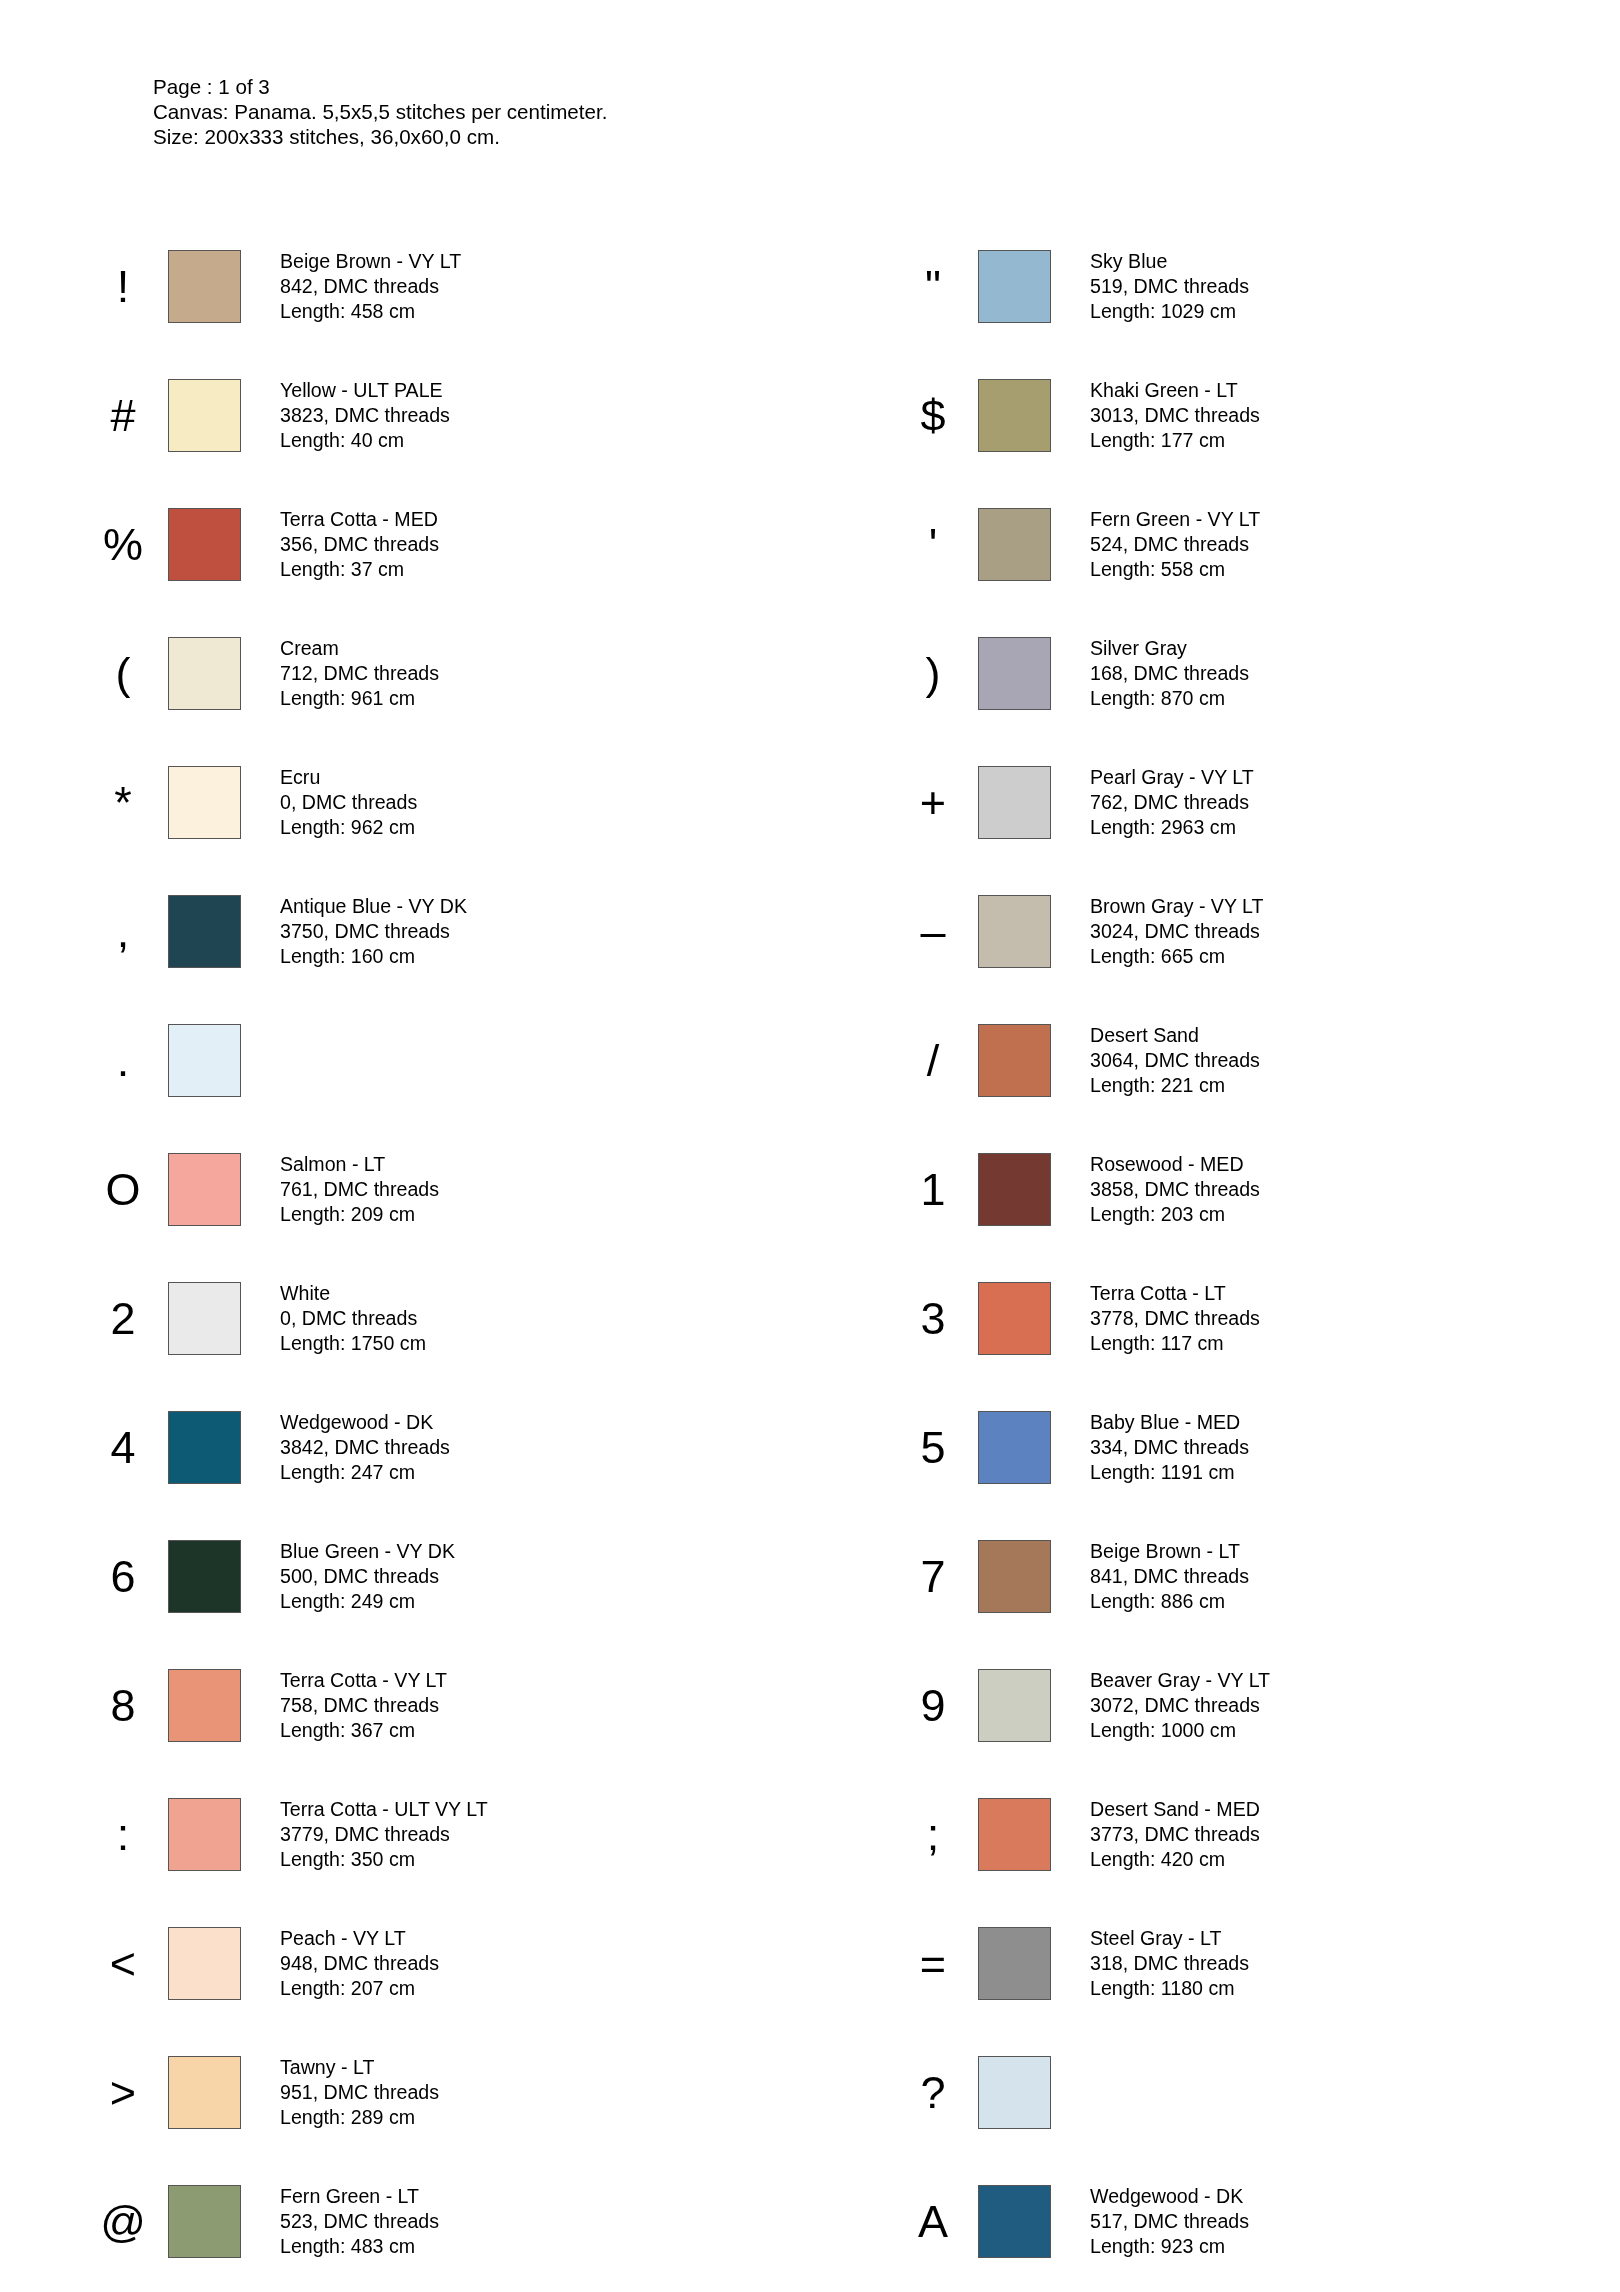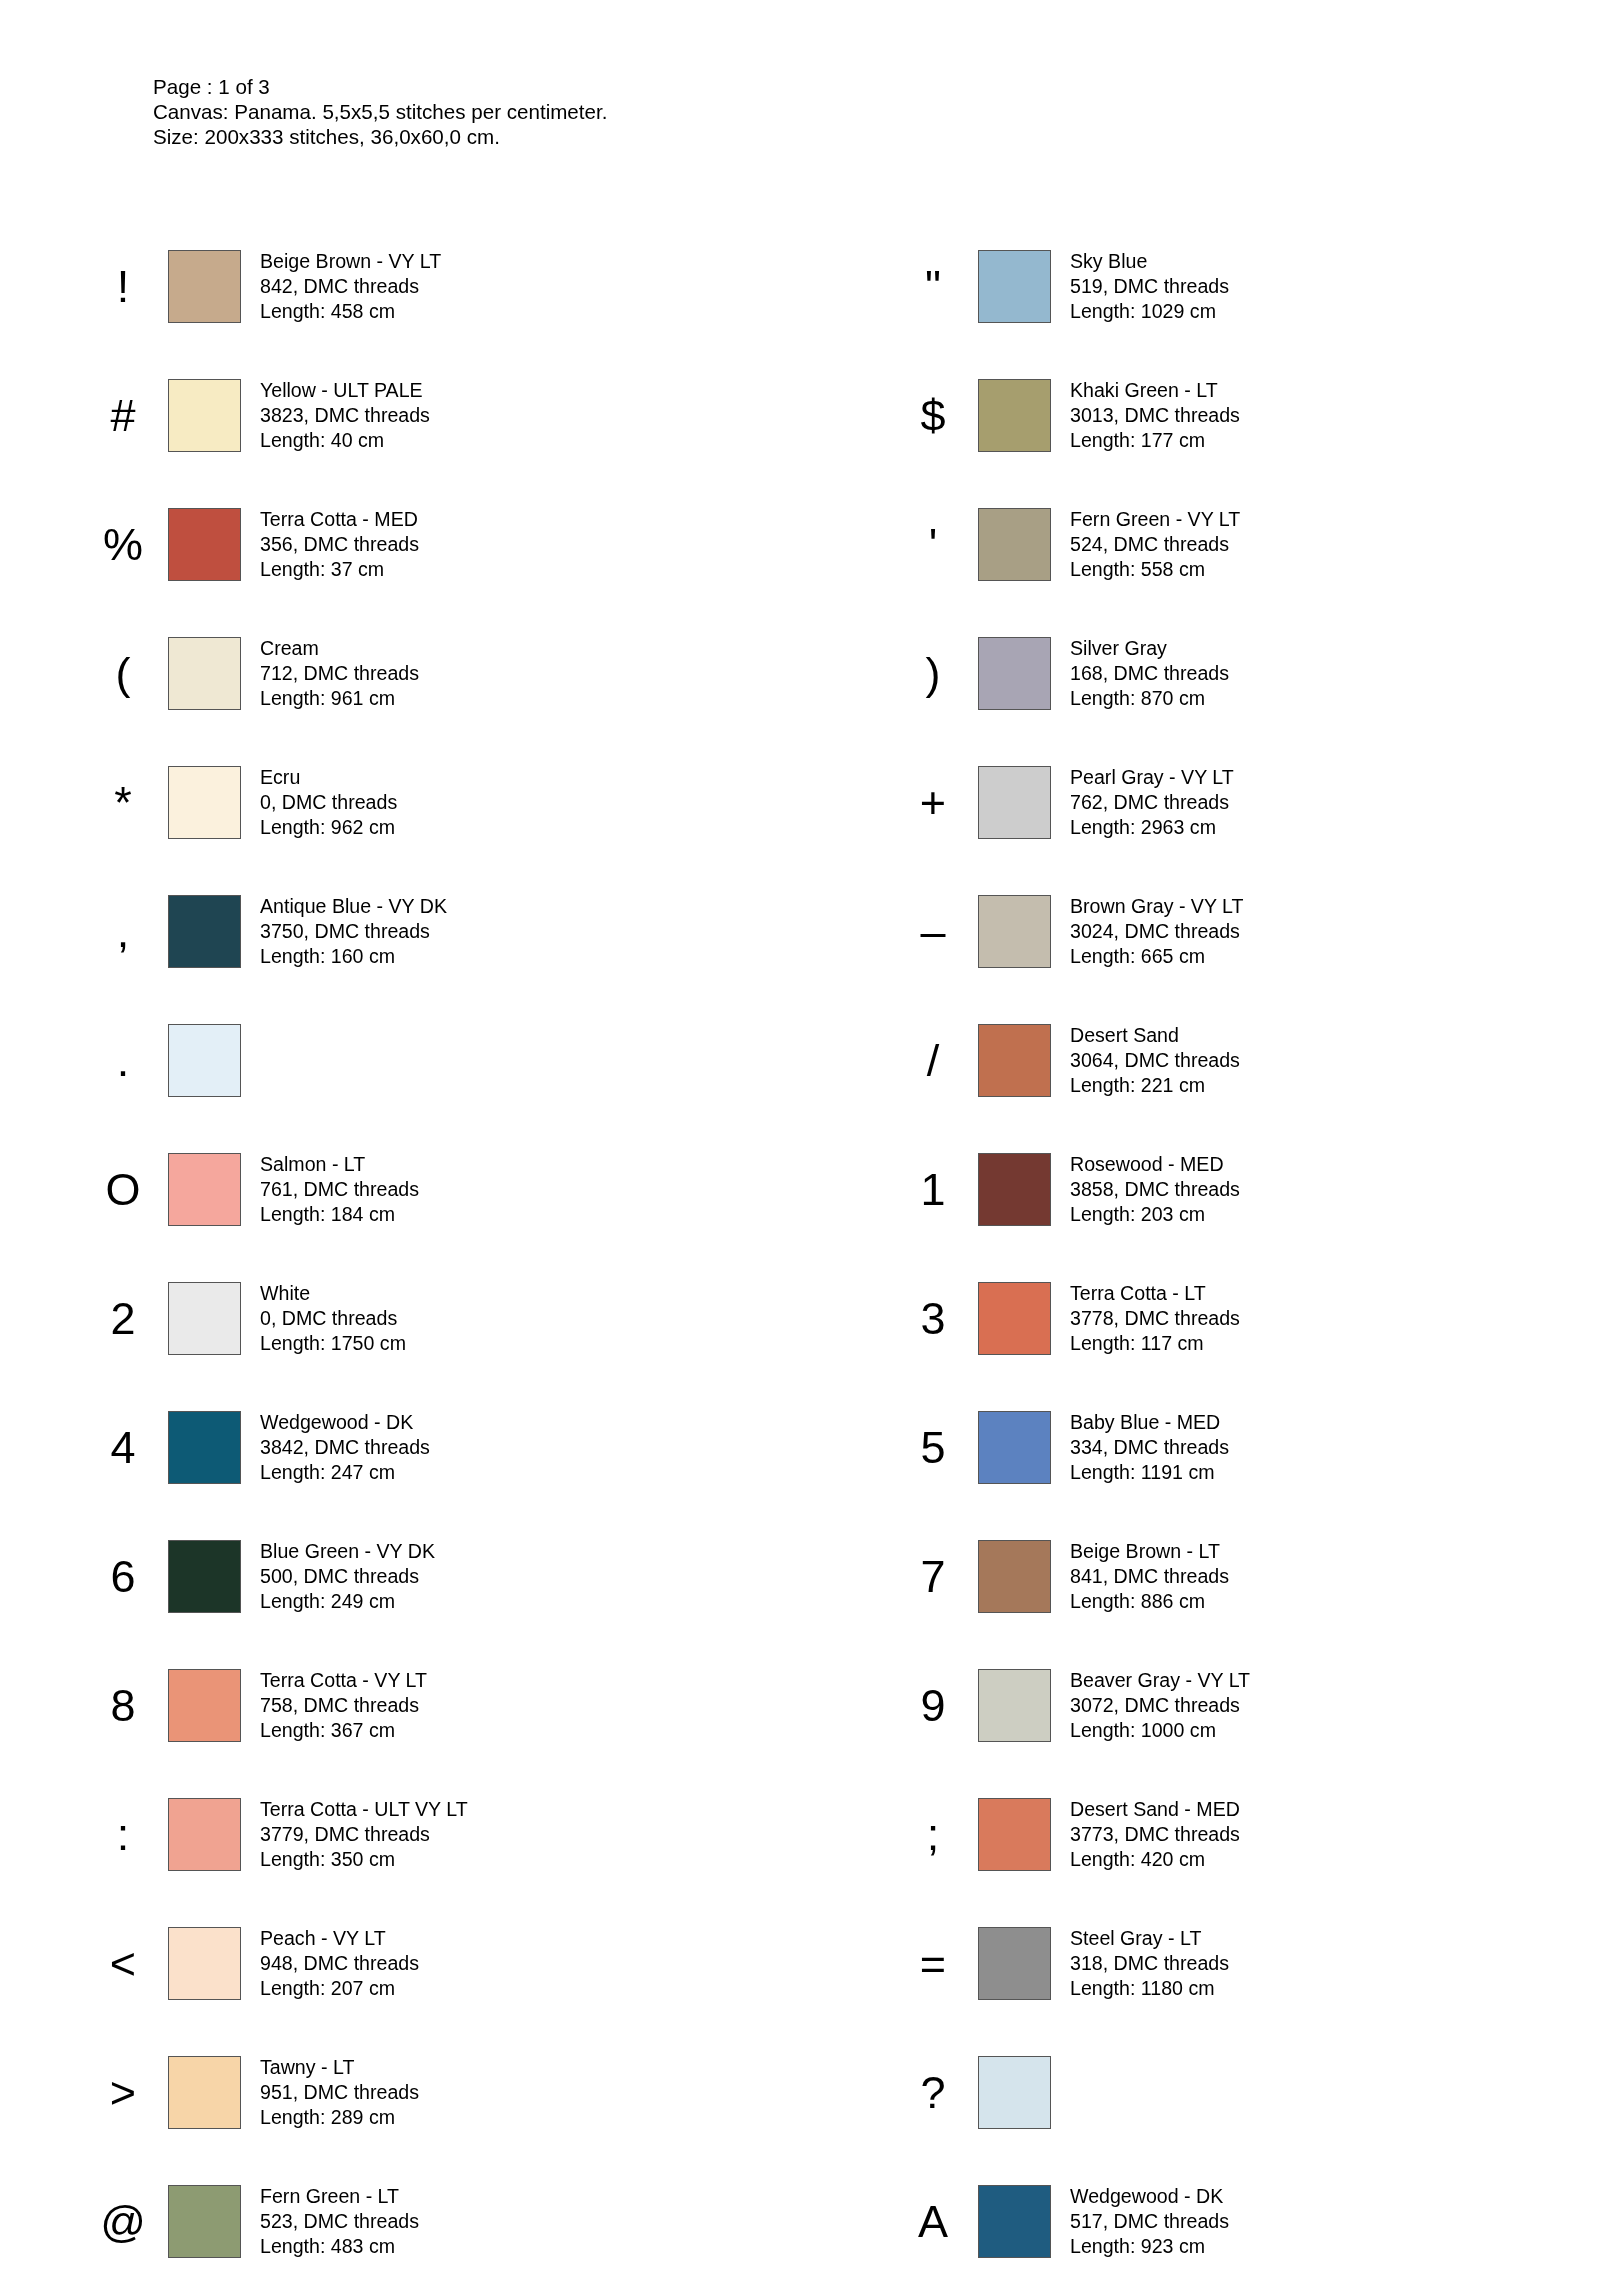--- a/index.html
+++ b/index.html
@@ -63,21 +63,21 @@
     overflow: visible;
   }
   .swatch {
     width: 73px;
     height: 73px;
     flex: 0 0 73px;
     border: 1.5px solid #555555;
     box-sizing: border-box;
   }
   .info {
-    margin-left: 19px;
+    margin-left: 39px;
     font-size: 19.6px;
     line-height: 25px;
     white-space: nowrap;
   }
   .info .name,
   .info .code,
   .info .length { font-size: 19.6px; display: block; }
 </style>
 </head>
 <body>
@@ -149,21 +149,21 @@
         <div class="row">
           <div class="symbol">.</div>
           <div class="swatch" style="background: rgb(227, 239, 247);"></div>
         </div>
         <div class="row">
           <div class="symbol">O</div>
           <div class="swatch" style="background: rgb(245, 167, 157);"></div>
           <div class="info">
             <span class="name">Salmon - LT</span>
             <span class="code">761, DMC threads</span>
-            <span class="length">Length: 184 cm</span>
+            <span class="length">Length: 209 cm</span>
           </div>
         </div>
         <div class="row">
           <div class="symbol">2</div>
           <div class="swatch" style="background: rgb(234, 234, 234);"></div>
           <div class="info">
             <span class="name">White</span>
             <span class="code">0, DMC threads</span>
             <span class="length">Length: 1750 cm</span>
           </div>

